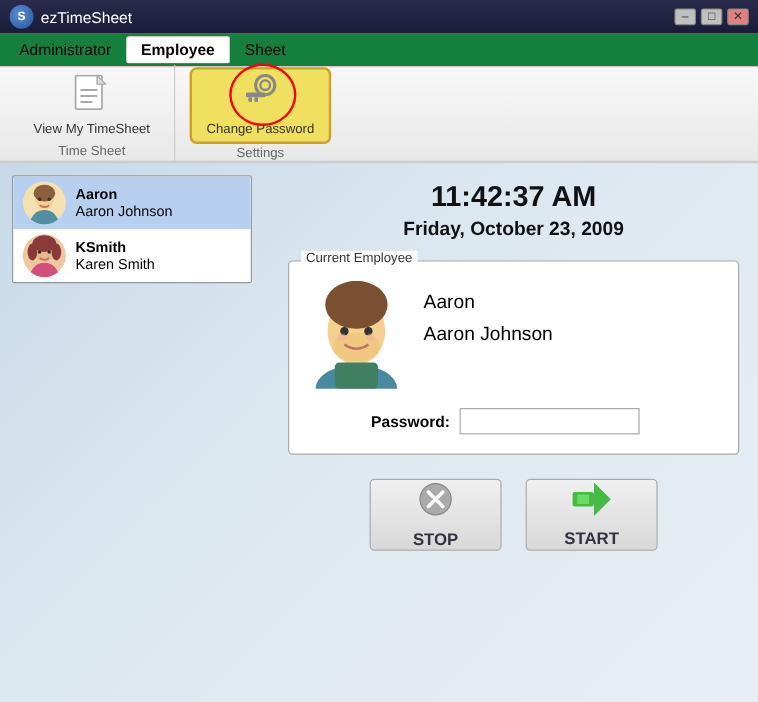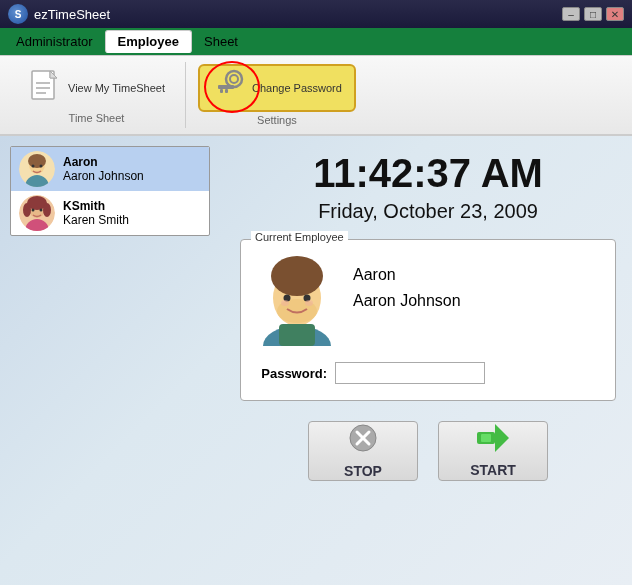--- a/index.html
+++ b/index.html
@@ -98,21 +98,21 @@
     .toolbar-group {
       display: flex;
       flex-direction: column;
       align-items: center;
       padding: 4px 8px;
       border-right: 1px solid #ccc;
     }
     .toolbar-group:last-child { border-right: none; }
     .toolbar-btn {
       display: flex;
-      flex-direction: row;
+      flex-direction: column;
       align-items: center;
       gap: 4px;
       padding: 4px 12px;
       border-radius: 4px;
       cursor: pointer;
     }
     .toolbar-btn.highlight {
       background: #f0e060;
       border: 2px solid #d0a020;
       border-radius: 6px;
@@ -205,29 +205,29 @@
     
     .right-panel {
       flex: 1;
       display: flex;
       flex-direction: column;
       align-items: center;
       padding: 15px 20px;
     }
 
     .clock-time {
-      font-size: 40px;
+      font-size: 24px;
       font-weight: bold;
       color: #111;
       text-align: right;
       margin-bottom: 4px;
     }
     .clock-date {
-      font-size: 20px;
-      font-weight: normal;
+      font-size: 16px;
+      font-weight: bold;
       color: #111;
       text-align: center;
       margin-bottom: 16px;
     }
 
     
     .current-employee-box {
       background: white;
       border: 1px solid #aaa;
       border-radius: 4px;
@@ -275,20 +275,21 @@
       display: flex;
       align-items: center;
       gap: 8px;
       margin-top: 8px;
     }
     .ce-password-label {
       font-size: 13px;
       font-weight: bold;
       min-width: 70px;
       text-align: right;
+      margin-left: 48px;
     }
     .ce-password-input {
       width: 150px;
       height: 22px;
       border: 1px solid #aaa;
       background: white;
       font-size: 13px;
       padding: 2px 4px;
     }
 

